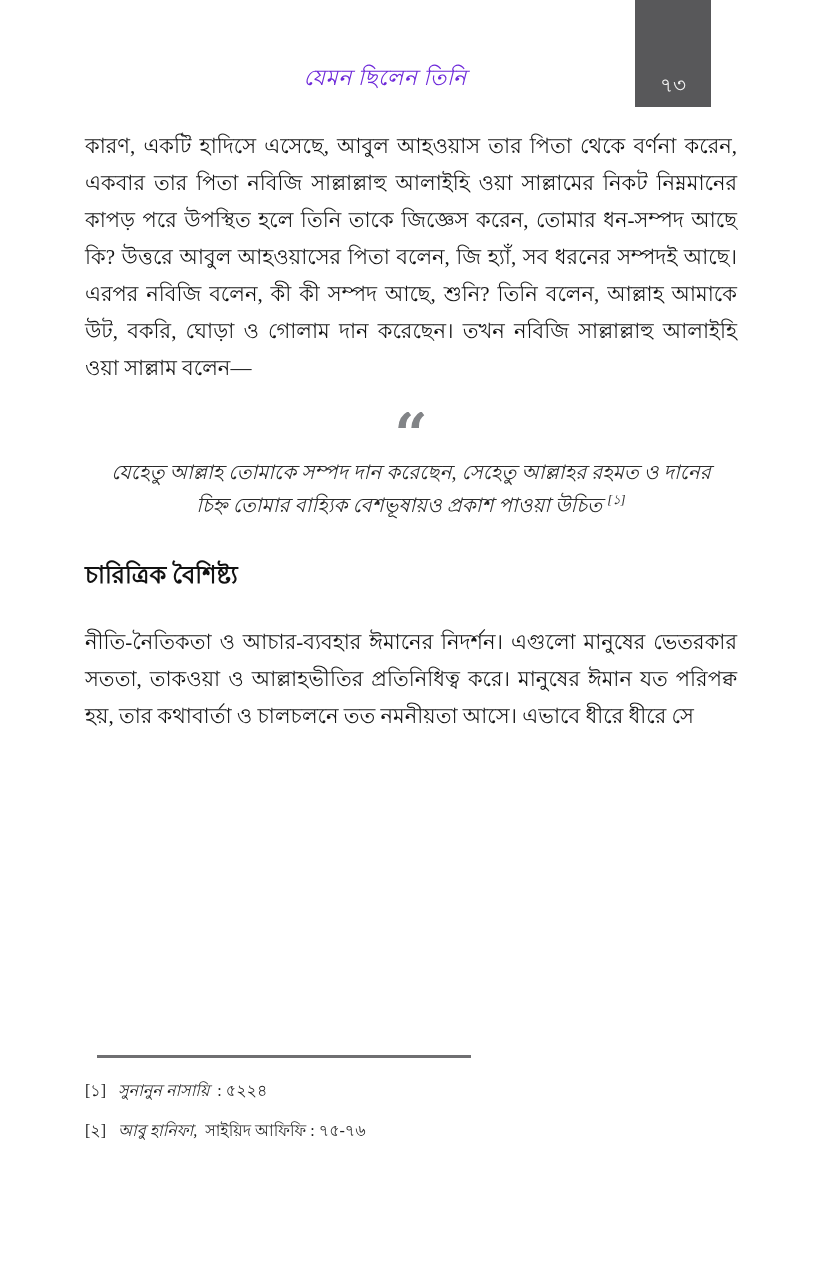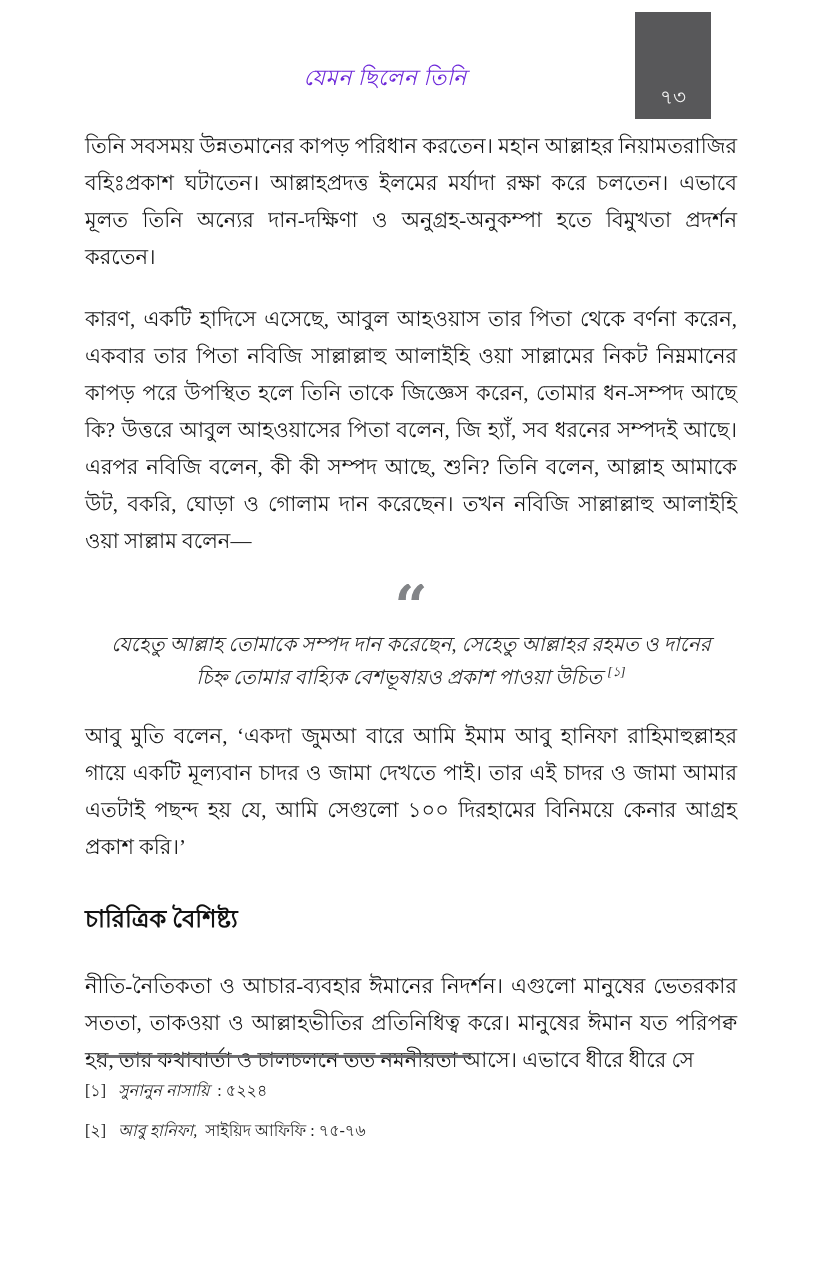--- a/index.html
+++ b/index.html
@@ -24,21 +24,21 @@
     top: 60px;
     text-align: center;
     font-style: italic;
     font-size: 22px;
     color: #6d28d9;
     letter-spacing: 0.5px;
   }
   .page-number-box {
     position: absolute;
     left: 635px;
-    top: 12px;
+    top: 0;
     width: 76px;
     height: 107px;
     background: #58585a;
     display: flex;
     align-items: flex-end;
     justify-content: center;
     padding-bottom: 12px;
   }
   .page-number-box .num {
     color: #f5f5f5;
@@ -134,33 +134,31 @@
 
   <div class="header">
     <div class="running-title">যেমন ছিলেন তিনি</div>
     <div class="page-number-box">
       <span class="num">৭৩</span>
     </div>
   </div>
 
   <div class="body-col">
 
-    <p class="para">তিনি সবসময় উন্নতমানের কাপড় পরিধান করতেন। মহান আল্লাহর নিয়ামতরাজির বহিঃপ্রকাশ ঘটাতেন। আল্লাহপ্রদত্ত ইলমের মর্যাদা রক্ষা করে চলতেন। এভাবে মূলত তিনি অন্যের দান-দক্ষিণা ও অনুগ্রহ-অনুকম্পা হতে বিমুখতা প্রদর্শন করতেন।</p>
 
     <p class="para">কারণ, একটি হাদিসে এসেছে, আবুল আহওয়াস তার পিতা থেকে বর্ণনা করেন, একবার তার পিতা নবিজি সাল্লাল্লাহু আলাইহি ওয়া সাল্লামের নিকট নিম্নমানের কাপড় পরে উপস্থিত হলে তিনি তাকে জিজ্ঞেস করেন, তোমার ধন-সম্পদ আছে কি? উত্তরে আবুল আহওয়াসের পিতা বলেন, জি হ্যাঁ, সব ধরনের সম্পদই আছে। এরপর নবিজি বলেন, কী কী সম্পদ আছে, শুনি? তিনি বলেন, আল্লাহ আমাকে উট, বকরি, ঘোড়া ও গোলাম দান করেছেন। তখন নবিজি সাল্লাল্লাহু আলাইহি ওয়া সাল্লাম বলেন—</p>
 
     <div class="quote-block">
       <div class="quote-mark">“</div>
       <div class="quote-translation">
         <span>যেহেতু আল্লাহ তোমাকে সম্পদ দান করেছেন, সেহেতু আল্লাহর রহমত ও দানের চিহ্ন তোমার বাহ্যিক বেশভূষায়ও প্রকাশ পাওয়া উচিত</span>
         <sup class="fn-ref">[১]</sup>
       </div>
     </div>
 
-    <p class="para">আবু মুতি বলেন, ‘একদা জুমআ বারে আমি ইমাম আবু হানিফা রাহিমাহুল্লাহর গায়ে একটি মূল্যবান চাদর ও জামা দেখতে পাই। তার এই চাদর ও জামা আমার এতটাই পছন্দ হয় যে, আমি সেগুলো ১০০ দিরহামের বিনিময়ে কেনার আগ্রহ প্রকাশ করি।’</p>
 
 
     <h2 class="section-heading">চারিত্রিক বৈশিষ্ট্য</h2>
 
     <p class="para">নীতি-নৈতিকতা ও আচার-ব্যবহার ঈমানের নিদর্শন। এগুলো মানুষের ভেতরকার সততা, তাকওয়া ও আল্লাহভীতির প্রতিনিধিত্ব করে। মানুষের ঈমান যত পরিপক্ব হয়, তার কথাবার্তা ও চালচলনে তত নমনীয়তা আসে। এভাবে ধীরে ধীরে সে</p>
 
   </div>
 
   <div class="footnotes">
     <div class="footnote-rule"></div>

